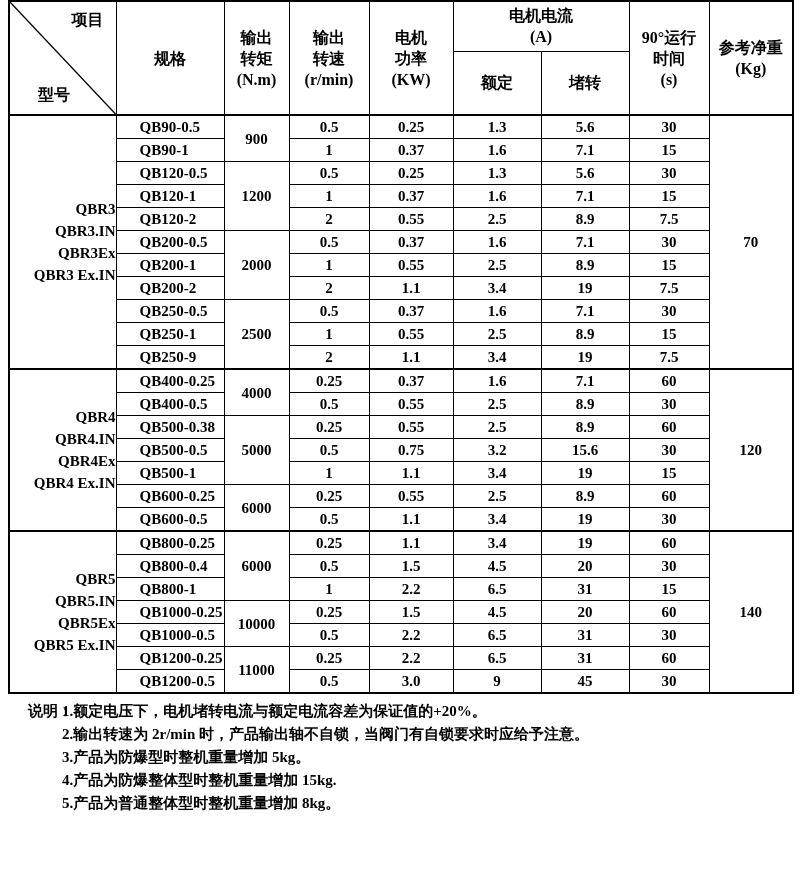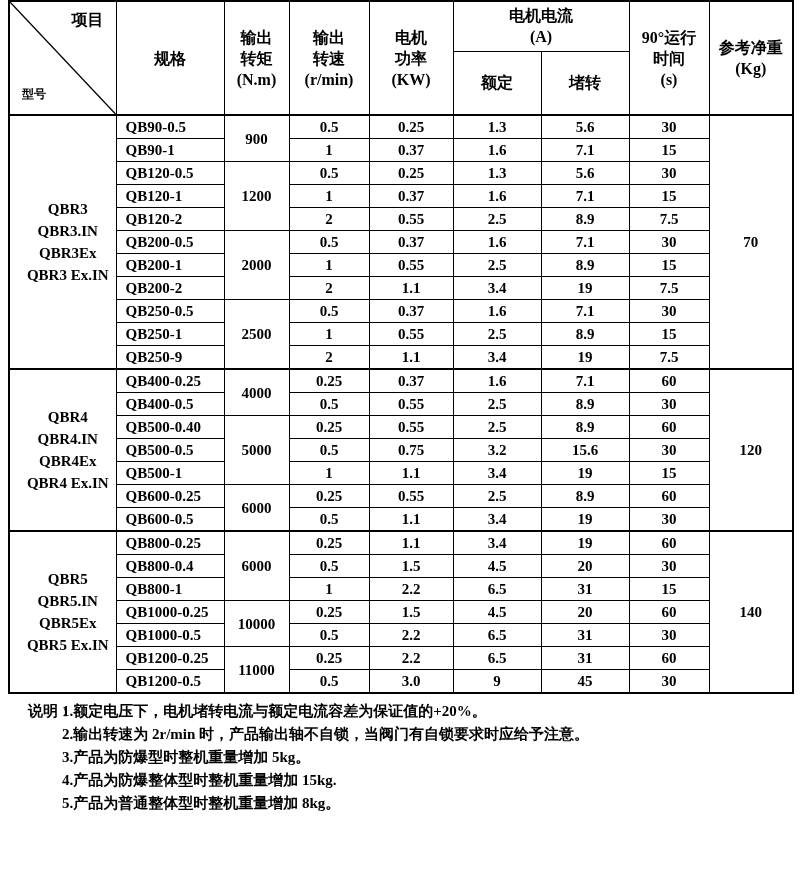--- a/index.html
+++ b/index.html
@@ -47,25 +47,25 @@
   .spec-table thead tr.h-sub th { height: 56px; }
   .spec-table tbody td {
     font-size: 15px;
     height: 22px;
     line-height: 22px;
   }
   .spec-table tbody tr.group-start td { border-top: 2px solid #000; }
   .spec-table tbody tr:first-child td { border-top: 2px solid #000; }
   td.spec-cell {
     text-align: left;
-    padding-left: 9px;
+    padding-left: 23px;
     font-size: 15px;
   }
   td.model-cell {
-    text-align: center;
+    text-align: right;
     padding-left: 10px;
     white-space: pre-line;
     line-height: 29px;
     font-size: 15px;
   }
   th.corner {
     position: relative;
     padding: 14px;
     text-decoration: underline;
   }
@@ -75,22 +75,22 @@
     width: 100%; height: 100%;
     display: block;
   }
   .corner-top {
     position: absolute;
     top: 7px; right: 12px;
     font-size: 16px; font-weight: bold;
   }
   .corner-bottom {
     position: absolute;
-    bottom: 9px; left: 12px;
-    font-size: 12px; font-weight: bold;
+    bottom: 9px; left: 28px;
+    font-size: 16px; font-weight: bold;
   }
   .notes {
     position: relative;
     margin: 6px 0 0 18px;
     padding-left: 44px;
     font-weight: bold;
     font-size: 15px;
     width: 760px;
   }
   .notes-label {
@@ -268,21 +268,21 @@
         </tr>
         <tr>
           <td class="spec-cell">QB400-0.5</td>
           <td>0.5</td>
           <td>0.55</td>
           <td>2.5</td>
           <td>8.9</td>
           <td>30</td>
         </tr>
         <tr>
-          <td class="spec-cell">QB500-0.40</td>
+          <td class="spec-cell">QB500-0.38</td>
           <td rowspan="3">5000</td>
           <td>0.25</td>
           <td>0.55</td>
           <td>2.5</td>
           <td>8.9</td>
           <td>60</td>
         </tr>
         <tr>
           <td class="spec-cell">QB500-0.5</td>
           <td>0.5</td>

